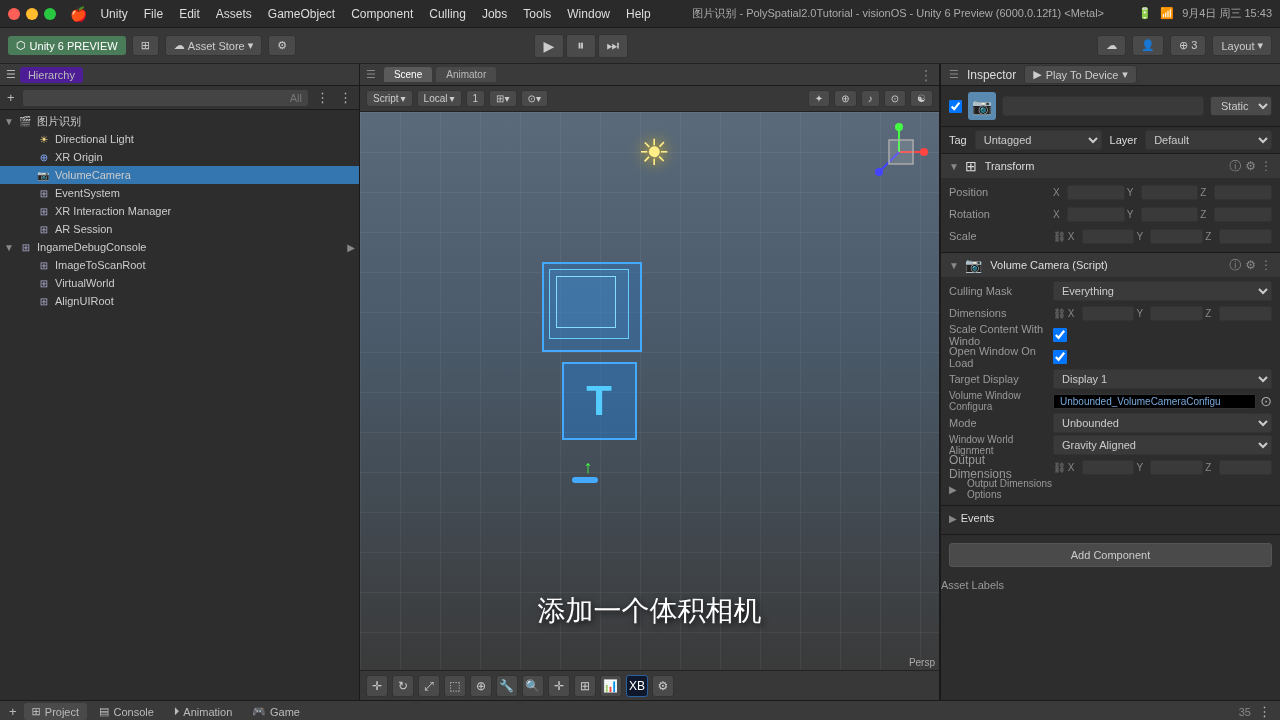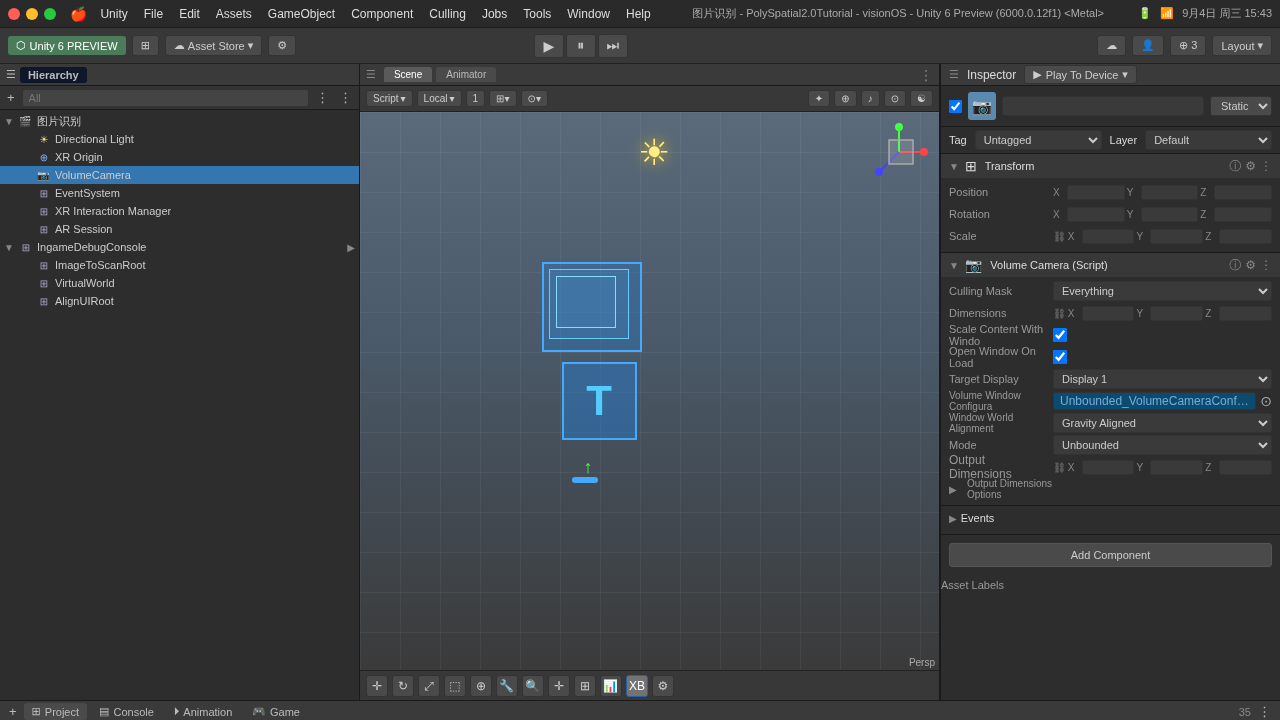--- a/index.html
+++ b/index.html
@@ -143,21 +143,21 @@
       gap: 4px;
       font-size: 11px;
       color: #bbb;
     }
     .panel-tab {
       padding: 2px 8px;
       border-radius: 3px;
       cursor: pointer;
       background: #4a4a4a;
     }
-    .panel-tab.active { background: #0f172a; font-weight: bold; }
+    .panel-tab.active { background: #4c1d95; }
     .hierarchy-toolbar {
       height: 24px;
       background: #333;
       border-bottom: 1px solid #1a1a1a;
       display: flex;
       align-items: center;
       padding: 0 4px;
       gap: 4px;
     }
     .hier-btn {
@@ -170,20 +170,21 @@
     }
     .search-box {
       flex: 1;
       background: #444;
       border: 1px solid #333;
       border-radius: 3px;
       color: #ccc;
       font-size: 11px;
       padding: 1px 6px;
       height: 18px;
+      text-align: right;
     }
     .hierarchy-tree {
       flex: 1;
       overflow-y: auto;
       padding: 2px 0;
     }
     .tree-item {
       display: flex;
       align-items: center;
       height: 18px;
@@ -297,21 +298,21 @@
       width: 22px;
       height: 22px;
       border-radius: 3px;
       cursor: pointer;
       display: flex;
       align-items: center;
       justify-content: center;
       font-size: 12px;
     }
     .xb-btn {
-      background: #737373;
+      background: #0f172a;
       color: white;
       border: 1px solid #2a60a0;
     }
 
     
     .inspector-panel {
       width: 340px;
       min-width: 340px;
       background: #2d2d2d;
       border-left: 1px solid #1a1a1a;
@@ -451,26 +452,26 @@
       padding: 2px 4px;
       border-radius: 2px;
       font-size: 11px;
     }
     .checkbox-field {
       width: 14px;
       height: 14px;
     }
     .obj-ref {
       flex: 1;
-      background: #0c4a6e;
+      background: #000000;
       border: 1px solid #333;
       color: #7ad;
       padding: 1px 6px;
       border-radius: 2px;
-      font-size: 12px;
+      font-size: 10px;
       white-space: nowrap;
       overflow: hidden;
       text-overflow: ellipsis;
     }
     .events-section {
       padding: 6px 8px;
       border-bottom: 1px solid #1a1a1a;
     }
     .events-header {
       display: flex;
@@ -767,20 +768,21 @@
           <div style="position:absolute;top:100px;left:20px;width:75px;height:78px;border:2px solid #4af;background:rgba(40,120,200,0.5);display:flex;align-items:center;justify-content:center;">
             <span style="font-size:42px;font-weight:bold;color:#5cf;">T</span>
           </div>
 
           <div style="position:absolute;top:195px;left:42px;color:#44ff44;font-size:18px;">↑</div>
           <div style="position:absolute;top:215px;left:30px;width:26px;height:6px;border-radius:3px;background:#4af;"></div>
         </div>
 
         <div class="persp-label">Persp</div>
 
+        <div class="subtitle-overlay">添加一个体积相机</div>
       </div>
     </div>
     <div class="scene-tools-bottom">
       <button class="bottom-tool-btn">✛</button>
       <button class="bottom-tool-btn">↻</button>
       <button class="bottom-tool-btn">⤢</button>
       <button class="bottom-tool-btn">⬚</button>
       <button class="bottom-tool-btn">⊕</button>
       <button class="bottom-tool-btn">🔧</button>
       <button class="bottom-tool-btn">🔍</button>
@@ -927,30 +929,30 @@
           </select>
         </div>
 
         <div class="prop-row">
           <span class="prop-label" style="font-size:10px;">Volume Window Configura</span>
           <span class="obj-ref">Unbounded_VolumeCameraConfigu</span>
           <button style="background:none;border:none;color:#aaa;font-size:14px;cursor:pointer;">⊙</button>
         </div>
 
         <div class="prop-row">
+          <span class="prop-label">Mode</span>
+          <select class="dropdown-select">
+            <option>Unbounded</option>
+          </select>
+        </div>
+
+        <div class="prop-row">
           <span class="prop-label" style="font-size:10px;">Window World Alignment</span>
           <select class="dropdown-select">
             <option>Gravity Aligned</option>
-          </select>
-        </div>
-
-        <div class="prop-row">
-          <span class="prop-label">Mode</span>
-          <select class="dropdown-select">
-            <option>Unbounded</option>
           </select>
         </div>
 
         <div class="prop-row">
           <span class="prop-label" style="font-size:12px;">Output Dimensions</span>
           <div class="xyz-input">
             <span style="color:#888;font-size:10px;">⛓</span>
             <span class="xyz-label">X</span>
             <input class="xyz-field" type="text" style="">
             <span class="xyz-label">Y</span>

